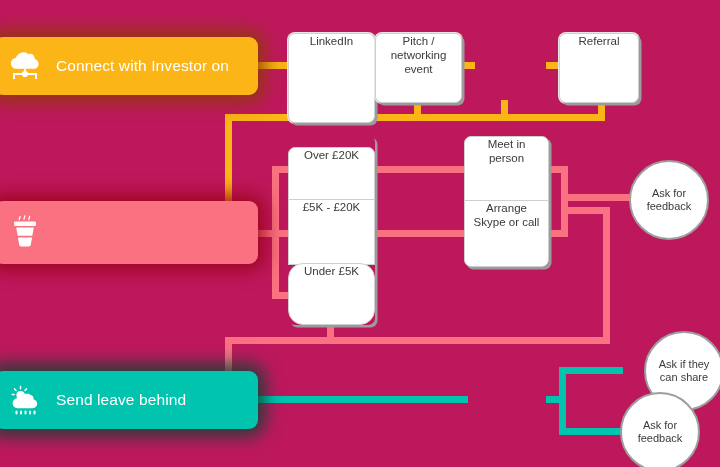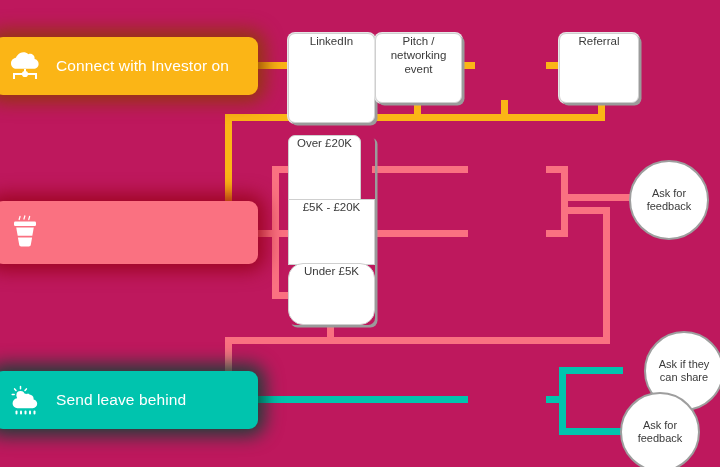--- a/index.html
+++ b/index.html
@@ -149,31 +149,45 @@
       <span>event</span>
     </span>
   </div>
 
 
   <div class="node" style="left:559px;top:33px;width:80px;height:70px;">
     <span>Referral</span>
   </div>
 
   <div class="stack" style="left:288px;top:135px;width:87px;height:190px;">
-    <div class="node" style="left:0;top:0;width:73px;height:66px;">
+    <div class="node" style="left:0;top:12px;width:87px;height:66px;">
       <span>Over £20K</span>
     </div>
     <div class="node" style="left:0;top:64px;width:87px;height:66px;">
       <span>£5K - £20K</span>
     </div>
     <div class="node" style="left:0;top:128px;width:87px;height:62px;border-radius:15px;">
       <span>Under £5K</span>
     </div>
   </div>
 
+  <div class="stack" style="left:464px;top:136px;width:85px;height:131px;">
+    <div class="node" style="left:0;top:0;width:85px;height:66px;">
+      <span>
+        <span>Meet in</span><br>
+        <span>person</span>
+      </span>
+    </div>
+    <div class="node" style="left:0;top:64px;width:85px;height:67px;">
+      <span>
+        <span>Arrange</span><br>
+        <span>Skype or call</span>
+      </span>
+    </div>
+  </div>
 
 
   <div class="circ" style="left:629px;top:160px;width:80px;height:80px;">
     <span>
       <span>Ask for</span><br>
       <span>feedback</span>
     </span>
   </div>
 
   <div class="circ" style="left:644px;top:331px;width:80px;height:80px;">

